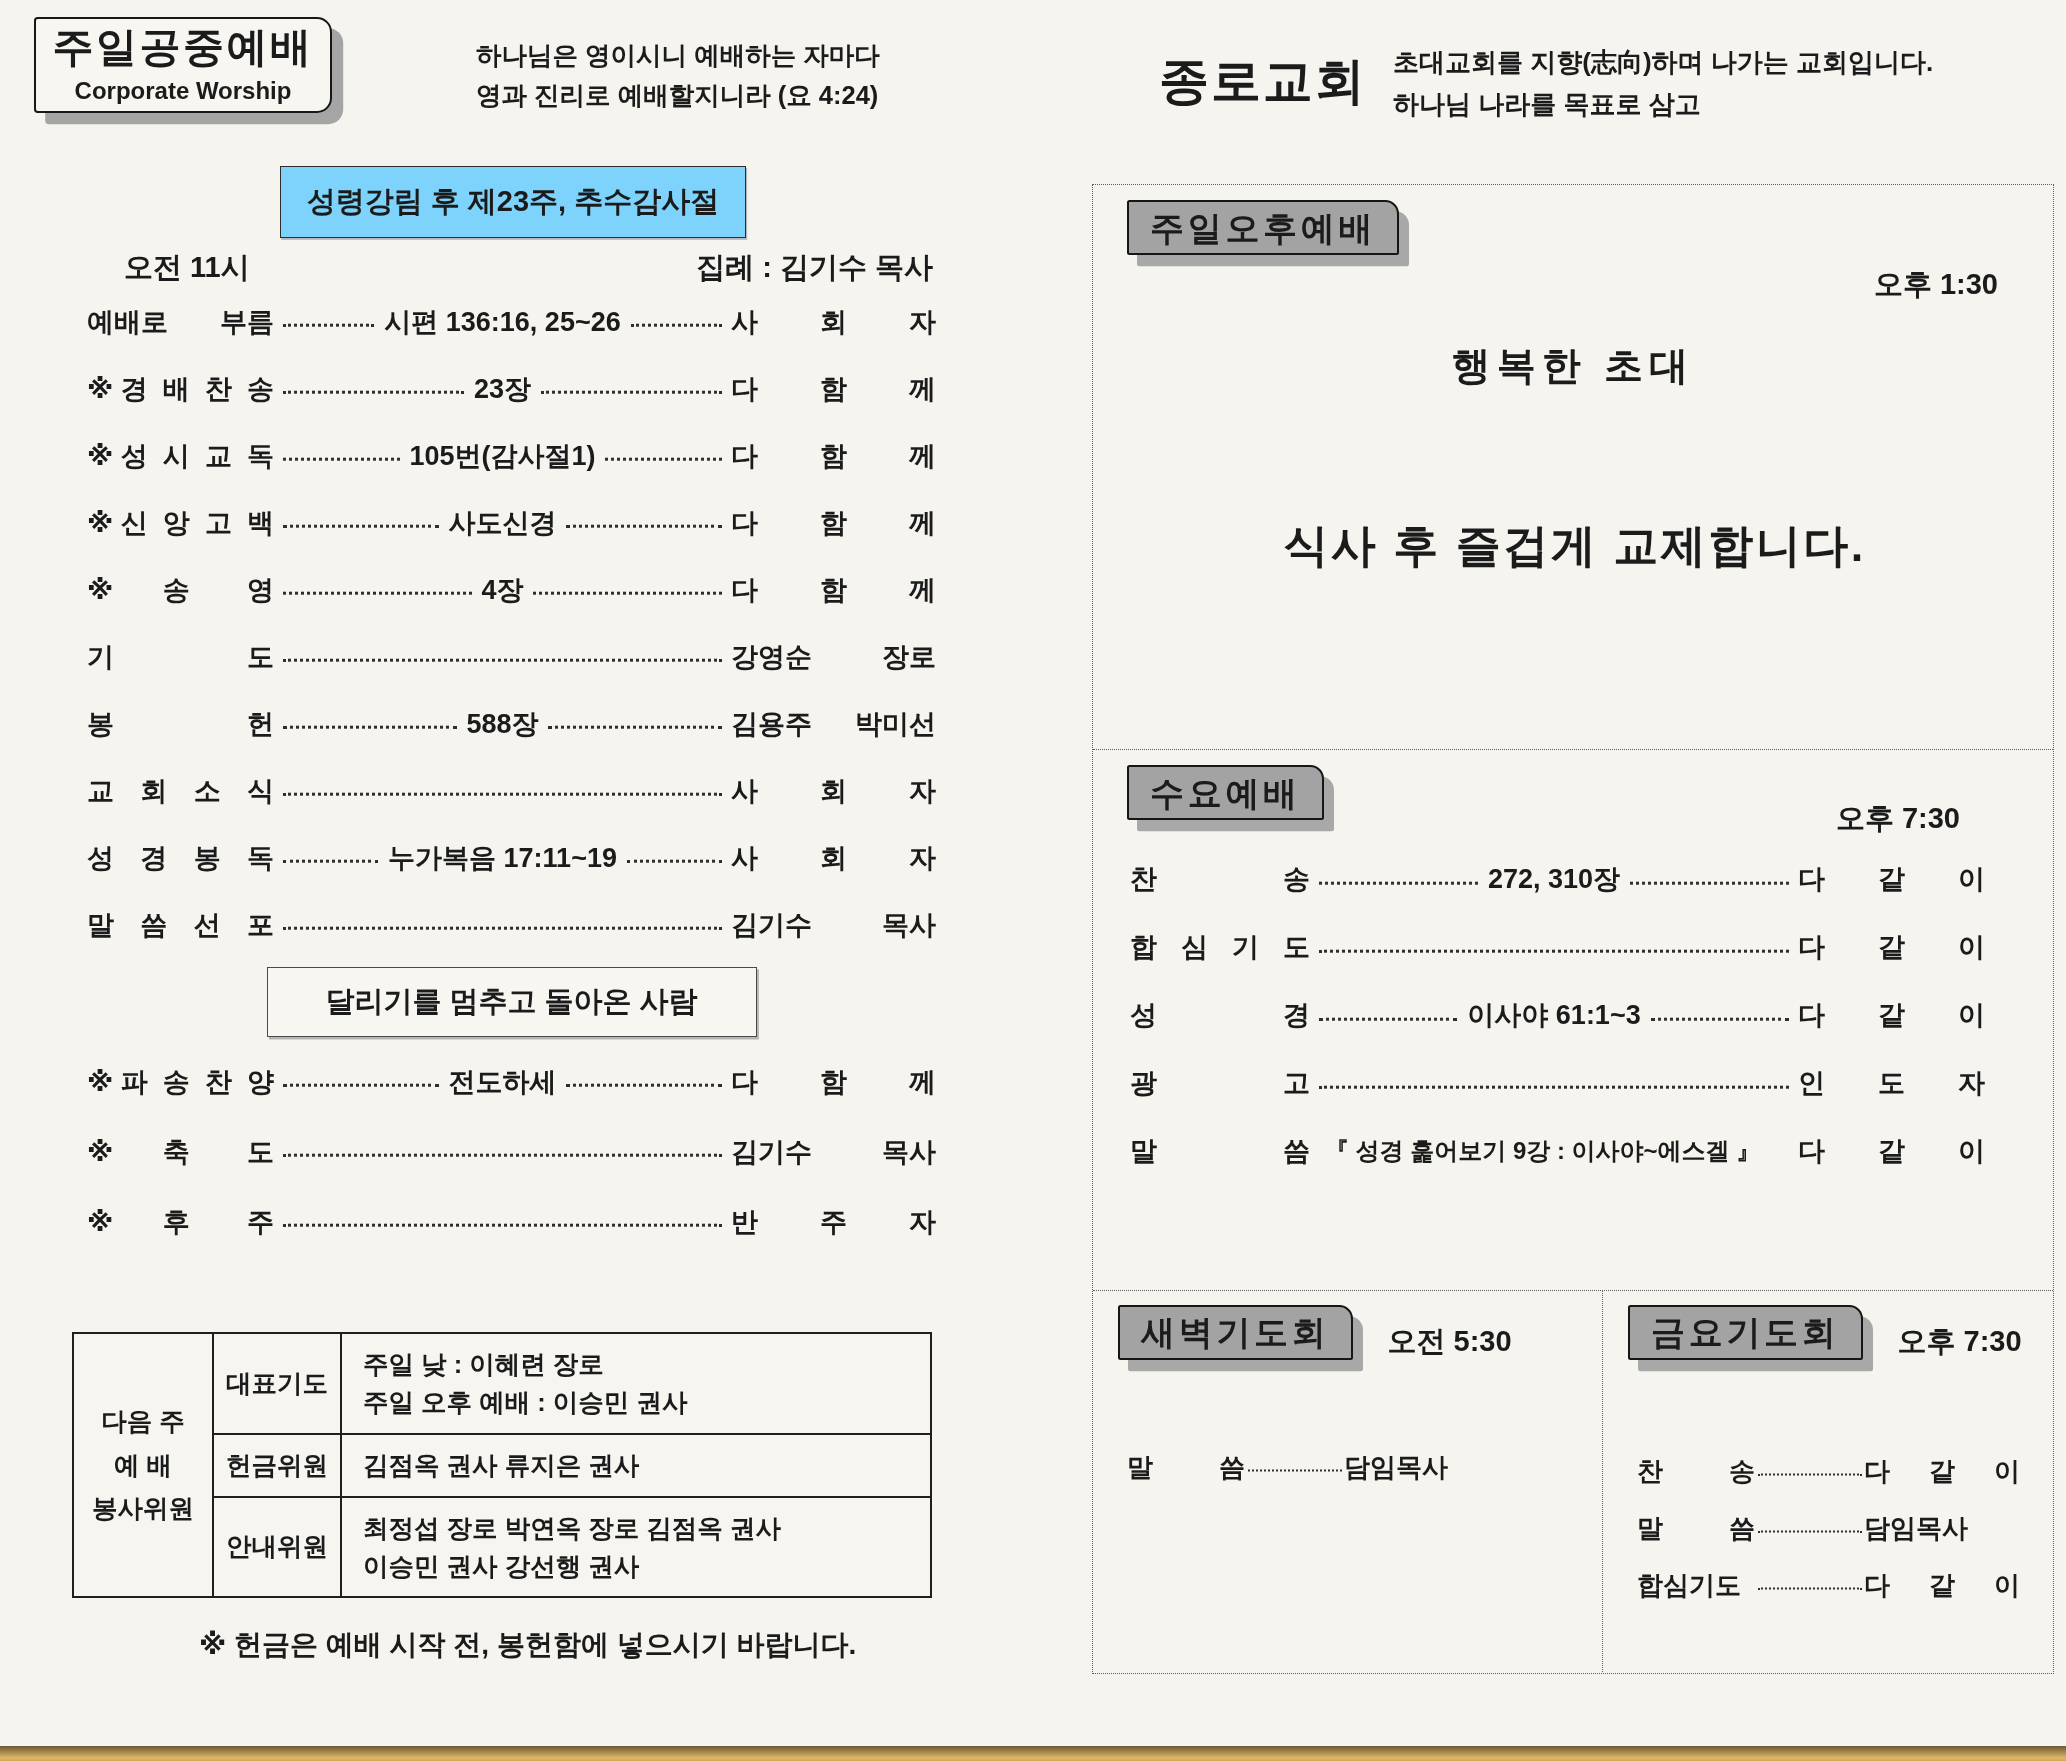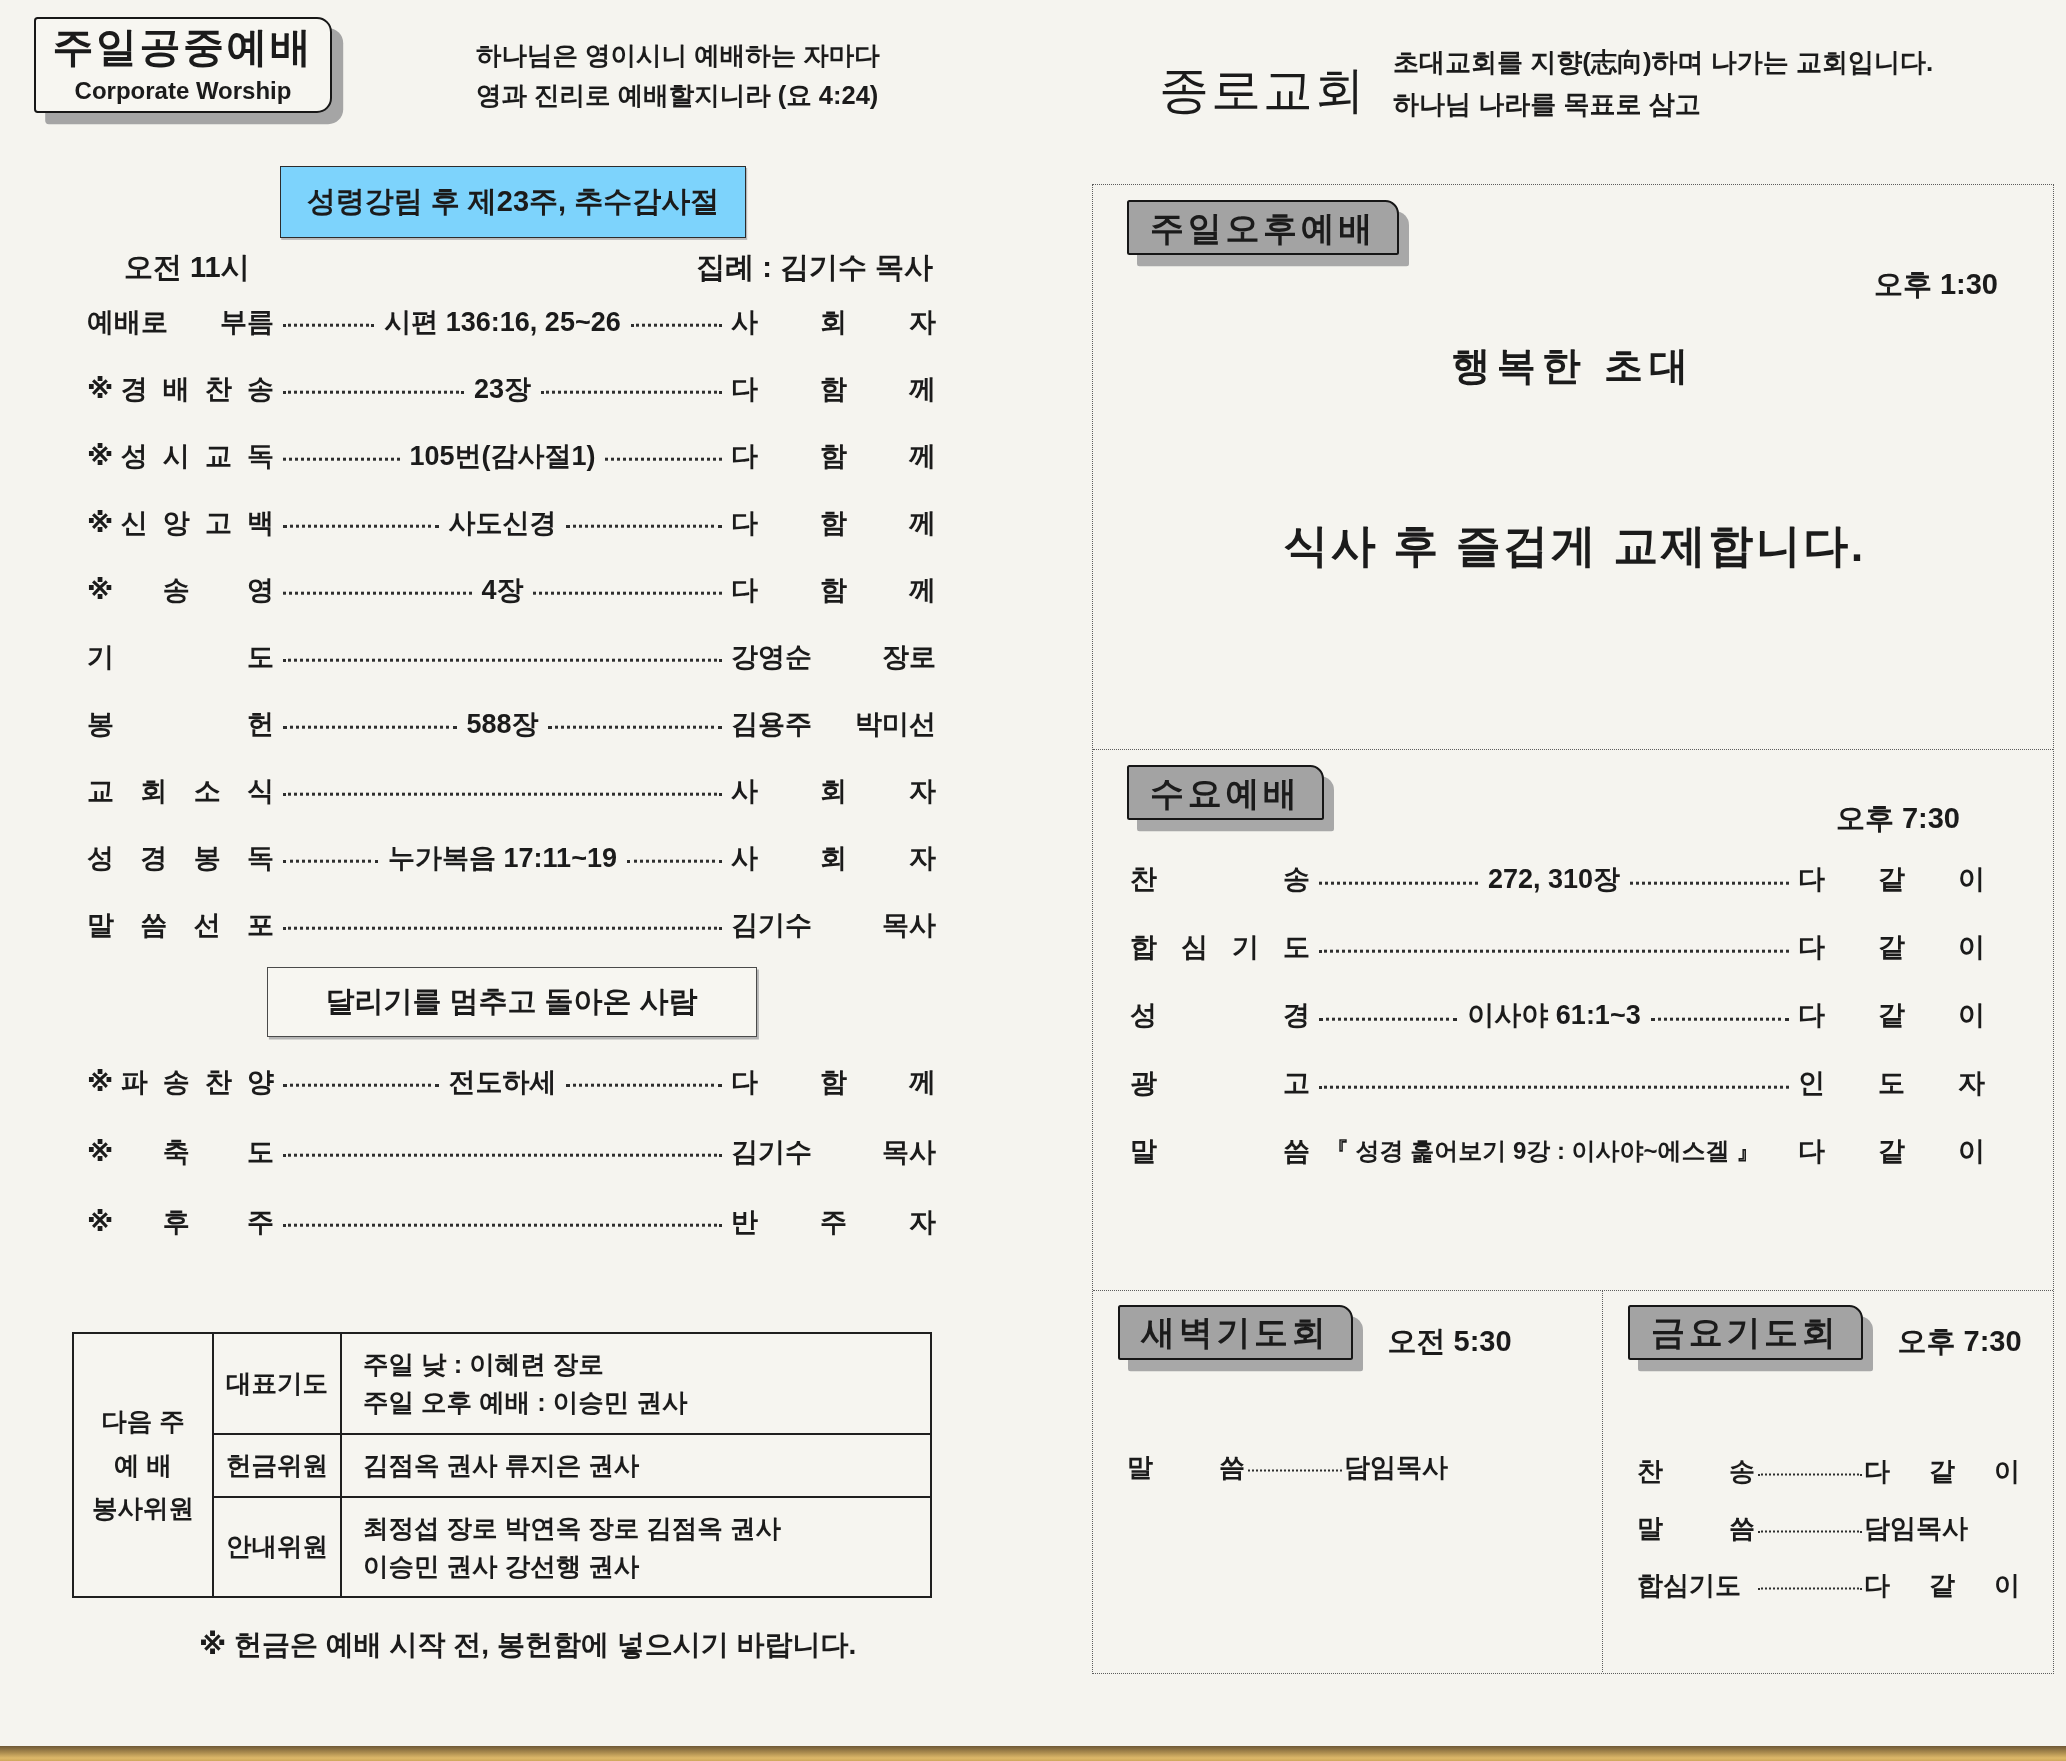--- a/index.html
+++ b/index.html
@@ -59,21 +59,21 @@
   table.servers td { border:2.5px solid #1f1f1f; font-size:25.5px; font-weight:600; }
   td.group { width:136px; text-align:center; line-height:1.7; font-size:27px; }
   td.role  { width:124px; text-align:center;margin-left:45px; }
   td.val   { padding:11.2px 6.2px 11.2px 21px; line-height:1.5; }
   .footnote { position:absolute; left:199px; top:1626px; font-size:28px; font-weight:700; }
   .table-edge {
     position:absolute; left:0; right:0; bottom:0; height:16px;
     background:linear-gradient(to bottom,#6e5836,#a98a4e 40%,#ddb869 75%,#caa255);
   }
   
-  .church-name { position:absolute; left:1159px; top:57px; font-size:50px; font-weight:400; letter-spacing:1.9px; }
+  .church-name { position:absolute; left:1159px; top:48px; font-size:50px; font-weight:700; letter-spacing:1.9px; }
   .church-tag { position:absolute; left:1393px; top:42px; font-size:26px; font-weight:600; line-height:1.6; }
   .rbox {
     position:absolute; left:1092px; top:184px; width:962px; height:1490px;
     border:1.2px dotted #5d5d5d;
     box-sizing:border-box;
   }
   .rsection { position:relative; box-sizing:border-box; }
   .sec-afternoon { height:565px; border-bottom:1.2px dotted #5d5d5d; }
   .sec-wednesday { height:541px; border-bottom:1.2px dotted #5d5d5d; }
   .sec-bottom { height:381px; display:flex; }

